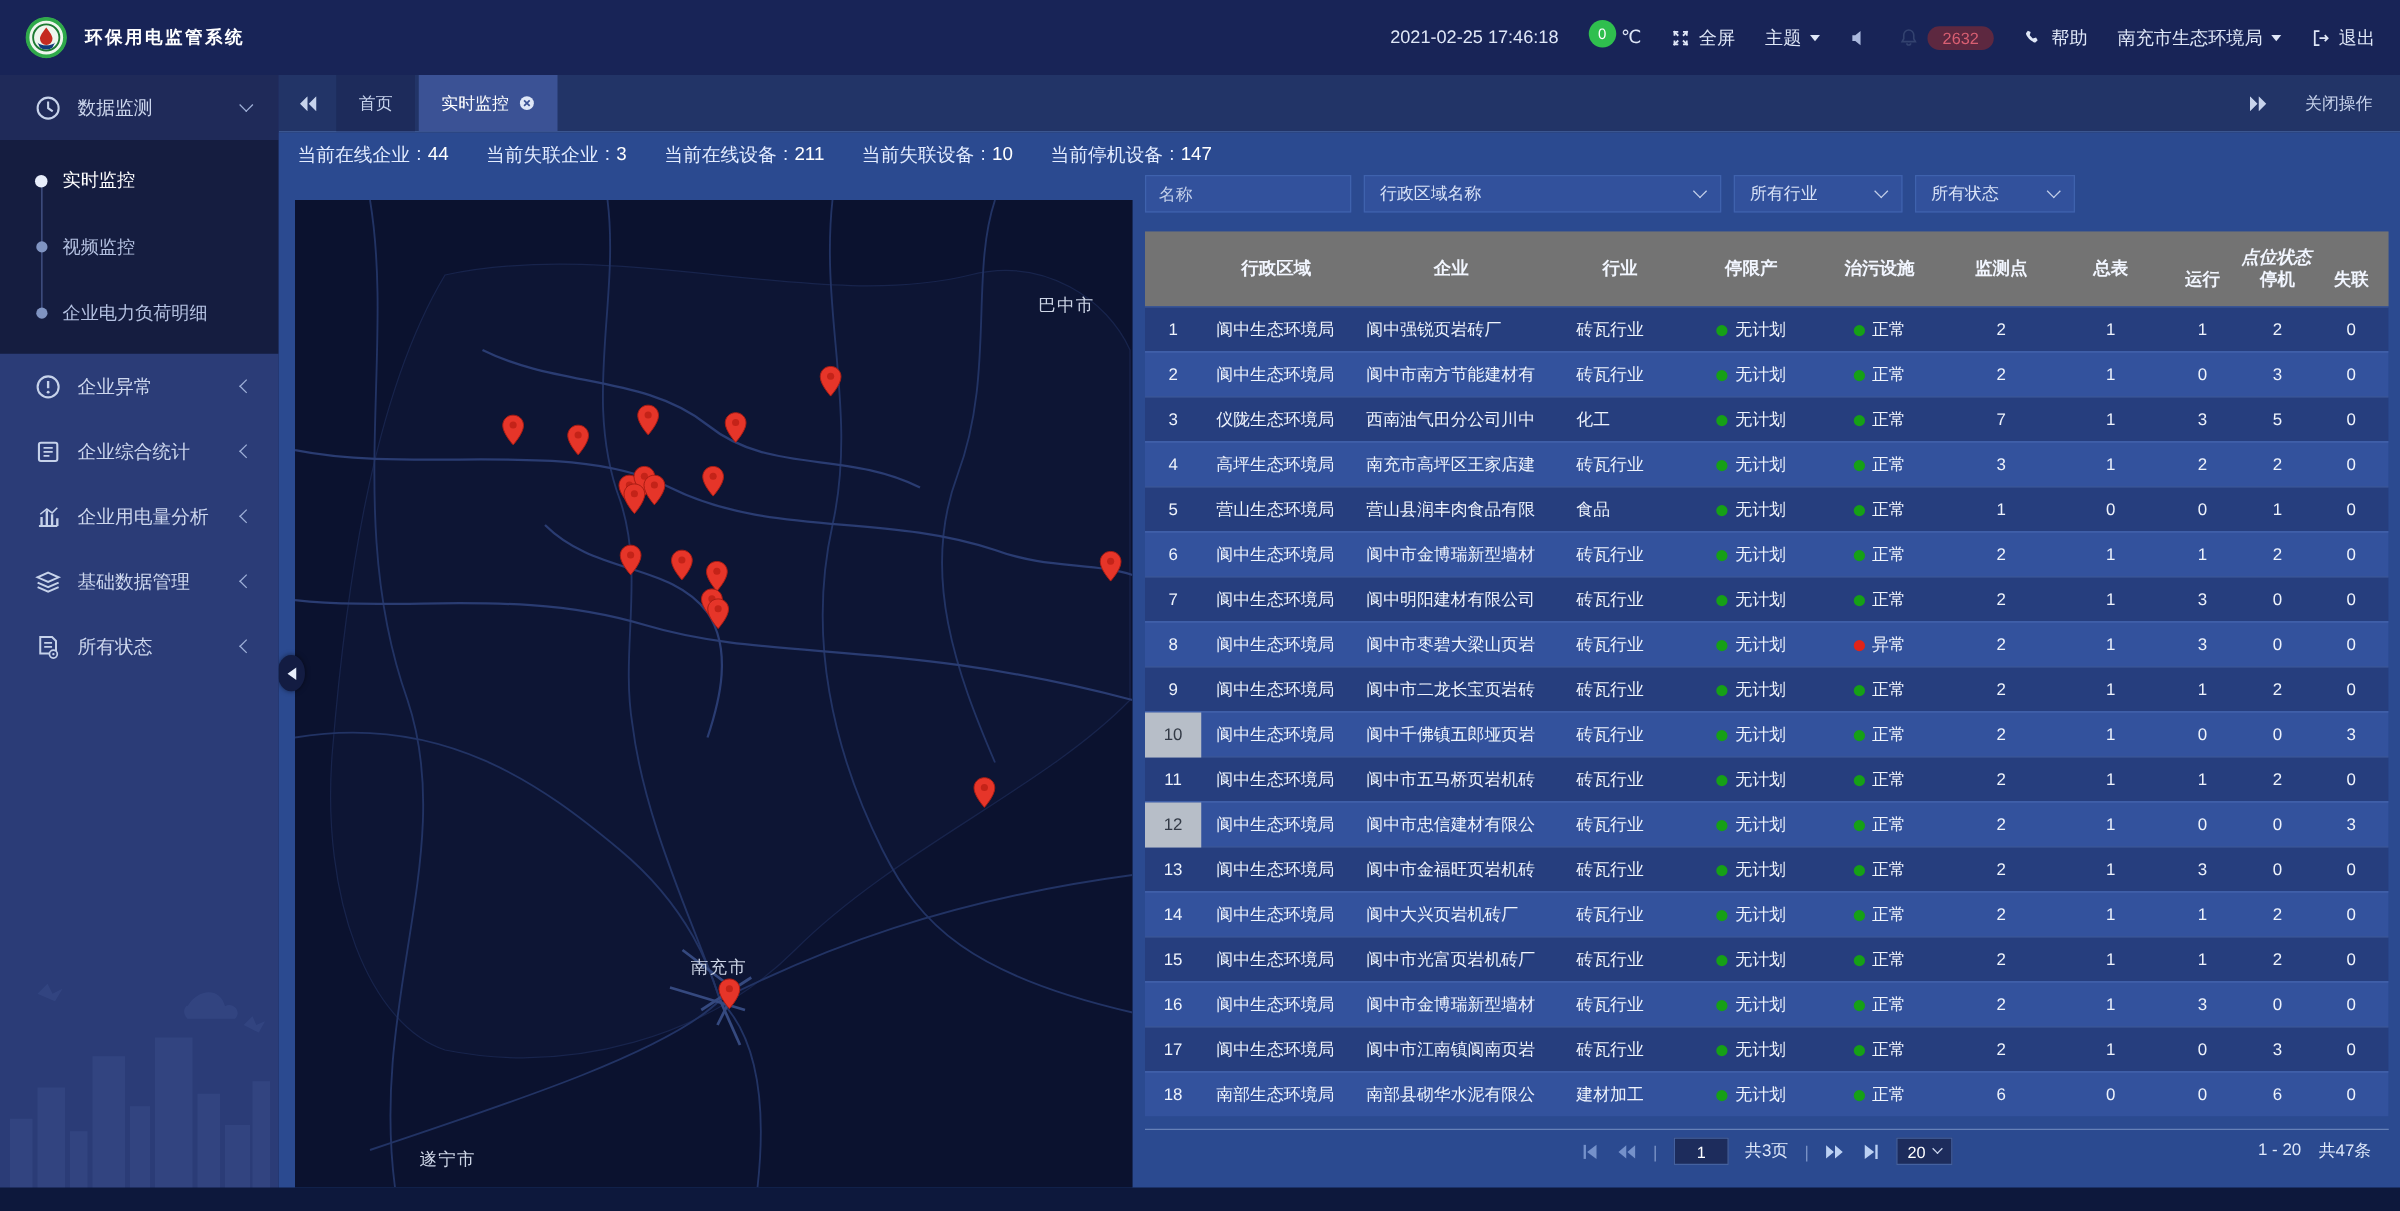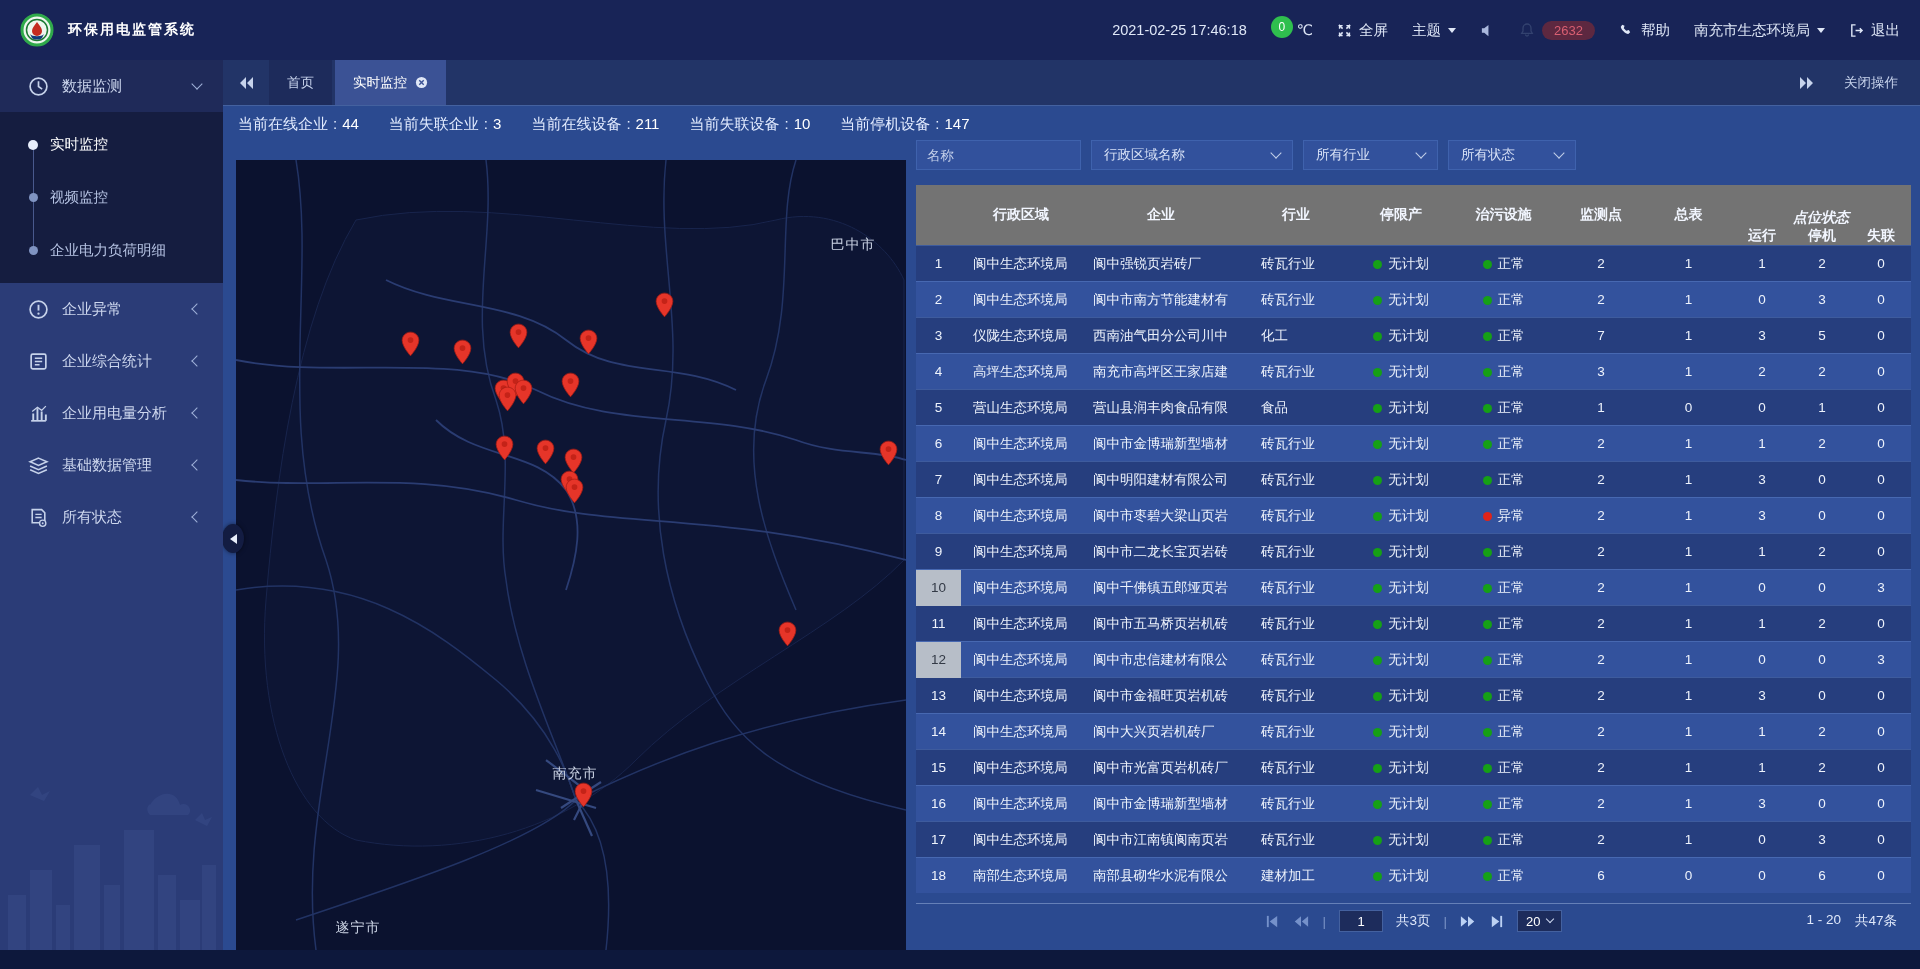--- a/index.html
+++ b/index.html
@@ -73,21 +73,21 @@
   .filter-row { display:flex; gap:10px; height:30px; }
   .f-input { width:165px; background:#32519c; border:1px solid #3f62ad; color:#d7e1f6; padding:0 10px; font-size:13.5px; outline:none; }
   .f-input::placeholder { color:#c3cfe9; }
   .f-select { display:flex; align-items:center; justify-content:space-between; background:#32519c;
     border:1px solid #3f62ad; color:#d7e1f6; font-size:13.5px; padding:0 12px; cursor:pointer; }
   .f-select .chev { border-color:#c3cfe9; margin-left:10px; }
   .grid { position:absolute; top:45px; left:0; right:0; bottom:35px; overflow:hidden;
     --cols:45px 120px 160px 110px 100px 105px 90px 85px 62px 58px 60px; }
   .thead { display:grid; grid-template-columns:var(--cols); height:60px; background:#737373; color:#f2f6ff;
     font-size:14px; font-weight:bold; align-items:center; text-align:center; }
-  .group { grid-column:9 / span 3; display:flex; flex-direction:column; height:100%; justify-content:flex-end; }
+  .group { grid-column:9 / span 3; display:flex; flex-direction:column; height:100%; justify-content:center; }
   .group-title { font-style:italic; text-align:center; }
   .group-subs { display:grid; grid-template-columns:62px 58px 60px; }
   .tbody { position:absolute; top:60px; bottom:0; left:0; right:0; overflow:hidden; }
   .trow { display:grid; grid-template-columns:var(--cols); height:36px; align-items:center; text-align:center;
     color:#eef3fc; font-size:13.5px; border-top:1px solid rgba(110,145,215,.35); cursor:pointer; }
   .trow.odd { background:#263e7e; }
   .trow.even { background:#33529d; }
   .td { overflow:hidden; white-space:nowrap; height:36px; line-height:36px; }
   .td.cl { text-align:left; padding-left:12px; }
   .td.ind { padding-left:20px; }
@@ -462,21 +462,21 @@
               <div class="pin" style="left:338px;top:622px"><svg viewBox="0 0 24 32" width="19" height="26">
                   <path d="M12 1C6 1 1.5 5.6 1.5 11.4 1.5 19.5 12 31 12 31s10.5-11.5 10.5-19.6C22.5 5.6 18 1 12 1z" fill="#e63529" stroke="#a81d14" stroke-width="1"></path>
                   <circle cx="12" cy="11" r="3.6" fill="#c42318"></circle>
                 </svg></div>
             </div>
         </div>
 
         <div class="table-panel">
           <div class="filter-row">
             <input class="f-input" placeholder="名称" style="">
-            <div class="f-select" style="width:202px">
+            <div class="f-select" style="width:286px">
               <span>行政区域名称</span>
               <span class="chev down"></span>
             </div>
             <div class="f-select" style="width:135px">
               <span>所有行业</span>
               <span class="chev down"></span>
             </div>
             <div class="f-select" style="width:128px">
               <span>所有状态</span>
               <span class="chev down"></span>

